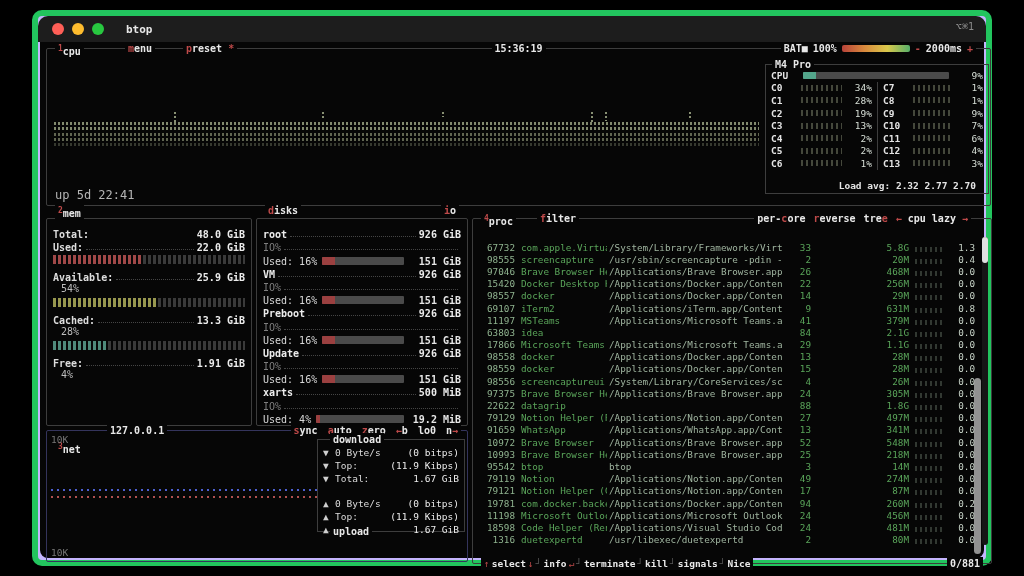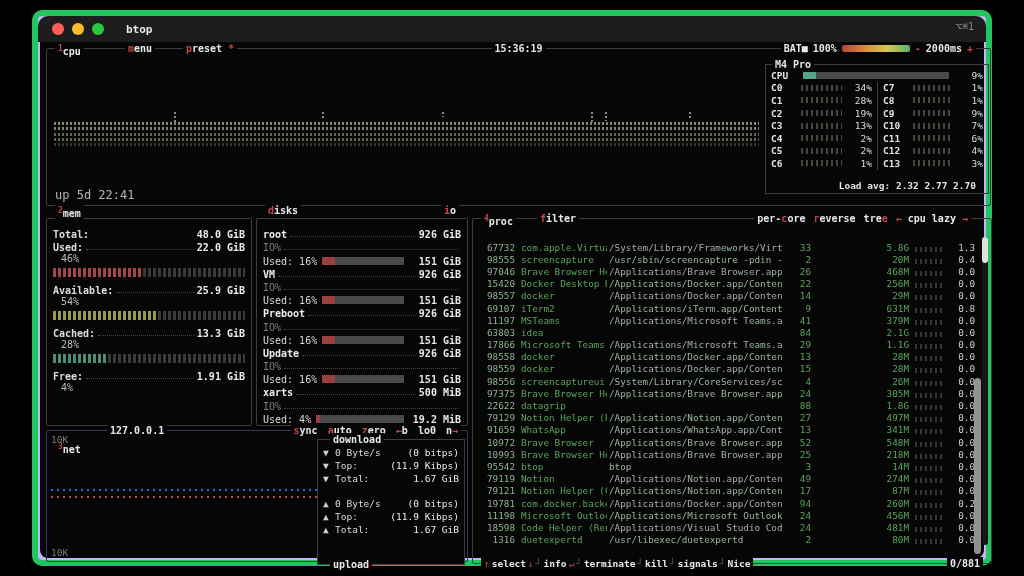--- a/index.html
+++ b/index.html
@@ -78,21 +78,21 @@
   .d-fill{height:100%;background:#9b4040;}
   .d-val{color:#e6e6e6;font-weight:bold;width:52px;text-align:right;}
   
   .net-box{left:6px;top:388px;width:422px;height:132px;border-color:#34345c;}
   .net-opts{right:6px;display:flex;gap:10px;font-weight:bold;}
   .scale{position:absolute;left:4px;color:#777;font-size:9.5px;}
   .scale-top{top:3px;} .scale-bot{bottom:3px;}
   .netline{position:absolute;left:4px;right:150px;height:2px;}
   .nl-down{top:58px;background:repeating-linear-gradient(90deg,#4c5fd0 0 2px,transparent 2px 6px);}
   .nl-up{top:65px;background:repeating-linear-gradient(90deg,#b05050 0 2px,transparent 2px 6px);}
-  .io-box{position:absolute;left:270px;top:8px;width:148px;height:126px;border:1px solid #3d3d3d;
+  .io-box{position:absolute;left:270px;top:8px;width:148px;height:93px;border:1px solid #3d3d3d;
           background:#060606;padding:6px 5px 0 5px;}
   .io-row{display:flex;align-items:center;height:13px;font-size:9.5px;}
   .io-icon{width:12px;color:#cfcfcf;}
   .io-label{color:#dcdcdc;}
   .io-val{margin-left:auto;color:#ececec;}
   .io-gap{height:12px;}
   
   .proc-box{left:432px;top:176px;width:520px;height:346px;}
   .proc-opts{right:20px;display:flex;gap:8px;font-weight:bold;}
   .phead{position:absolute;left:4px;right:16px;top:6px;display:flex;font-size:9.5px;
@@ -255,21 +255,20 @@
           <span class="mem-label">Total:</span>
           <span class="leader" style="border:none;"></span>
           <span class="mem-value">48.0 GiB</span>
         </div>
         <div id="mem-sections">
             <div class="mem-row">
               <span class="mem-label">Used:</span>
               <span class="leader"></span>
               <span class="mem-value">22.0 GiB</span>
             </div>
-            <div class="mem-pct">46%</div>
             <div class="mem-meter">
               <div class="mem-fill" style="width: 46%; background: repeating-linear-gradient(90deg, rgb(160, 72, 72) 0px, rgb(160, 72, 72) 3px, transparent 3px, transparent 5px);"></div>
             </div>
             <div class="mem-row">
               <span class="mem-label">Available:</span>
               <span class="leader"></span>
               <span class="mem-value">25.9 GiB</span>
             </div>
             <div class="mem-pct">54%</div>
             <div class="mem-meter">

